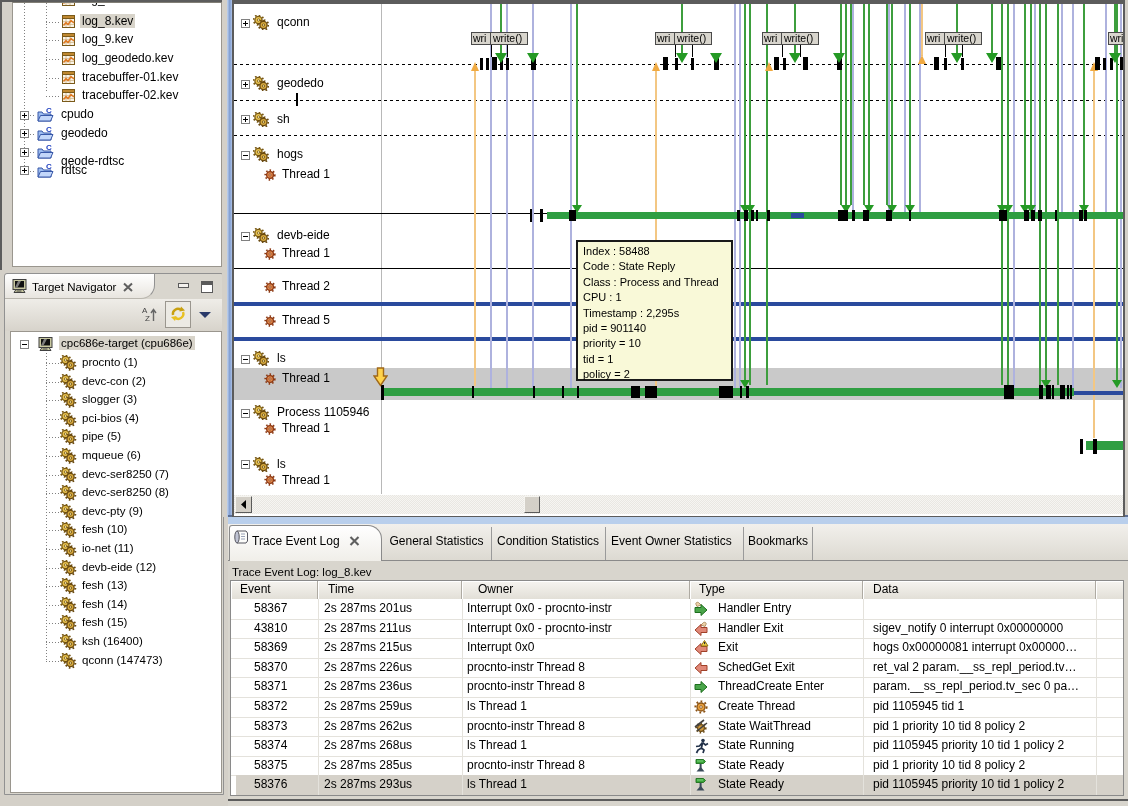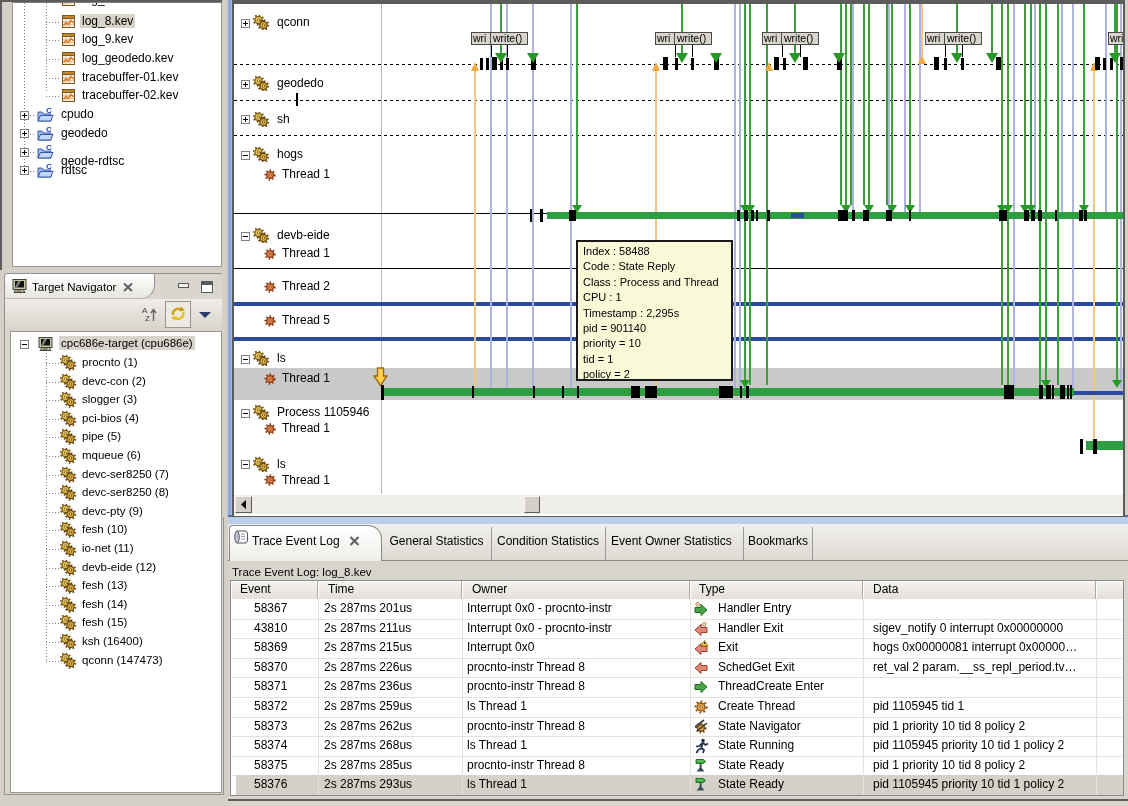--- a/index.html
+++ b/index.html
@@ -565,21 +565,21 @@
 <div class="txt" style="left:269px;top:9.5px;font-size:12px">Condition Statistics</div>
 <div class="abs" style="left:377px;top:3px;width:1px;height:33px;background:#9a9a9a"></div>
 <div class="txt" style="left:383px;top:9.5px;font-size:12px">Event Owner Statistics</div>
 <div class="abs" style="left:515px;top:3px;width:1px;height:33px;background:#9a9a9a"></div>
 <div class="txt" style="left:520px;top:9.5px;font-size:12px">Bookmarks</div>
 <div class="abs" style="left:584px;top:3px;width:1px;height:33px;background:#9a9a9a"></div>
 <div class="txt" style="left:4px;top:41px">Trace Event Log: log_8.kev</div>
 <div class="abs" style="left:2px;top:56px;width:894px;height:216px;background:#fff;border:1px solid #8a8a8a;overflow:hidden">
 <div class="hdrcell" style="left:0px;width:87px;padding-left:9px">Event</div>
 <div class="hdrcell" style="left:87px;width:144px;padding-left:10px">Time</div>
-<div class="hdrcell" style="left:231px;width:228px;padding-left:10px">Owner</div>
+<div class="hdrcell" style="left:231px;width:228px;padding-left:16px">Owner</div>
 <div class="hdrcell" style="left:459px;width:173px;padding-left:9px">Type</div>
 <div class="hdrcell" style="left:632px;width:233px;padding-left:10px">Data</div>
 <div class="hdrcell" style="left:865px;width:29px;padding-left:6px"></div>
 <div class="abs" style="left:0;top:37.6px;width:892px;height:1px;background:#e4e2dc"></div>
 <div class="cell" style="left:23px;top:18.0px;width:60px">58367</div>
 <div class="cell" style="left:93px;top:18.0px;width:135px">2s 287ms 201us</div>
 <div class="cell" style="left:236px;top:18.0px;width:220px">Interrupt 0x0 - procnto-instr</div>
 <svg class="abs" style="left:463px;top:20.0px" width="15" height="16">
         <use href="#arrRh"></use>
       </svg>
@@ -612,37 +612,38 @@
 <div class="cell" style="left:487px;top:76.8px;width:168px">SchedGet Exit</div>
 <div class="cell" style="left:642px;top:76.8px;width:230px">ret_val 2 param.__ss_repl_period.tv…</div>
 <div class="abs" style="left:0;top:116.0px;width:892px;height:1px;background:#e4e2dc"></div>
 <div class="cell" style="left:23px;top:96.4px;width:60px">58371</div>
 <div class="cell" style="left:93px;top:96.4px;width:135px">2s 287ms 236us</div>
 <div class="cell" style="left:236px;top:96.4px;width:220px">procnto-instr Thread 8</div>
 <svg class="abs" style="left:463px;top:98.4px" width="15" height="16">
         <use href="#arrR"></use>
       </svg>
 <div class="cell" style="left:487px;top:96.4px;width:168px">ThreadCreate Enter</div>
+<div class="cell" style="left:642px;top:96.4px;width:230px">param.__ss_repl_period.tv_sec 0 pa…</div>
 <div class="abs" style="left:0;top:135.6px;width:892px;height:1px;background:#e4e2dc"></div>
 <div class="cell" style="left:23px;top:116.0px;width:60px">58372</div>
 <div class="cell" style="left:93px;top:116.0px;width:135px">2s 287ms 259us</div>
 <div class="cell" style="left:236px;top:116.0px;width:220px">ls Thread 1</div>
 <svg class="abs" style="left:463px;top:118.0px" width="15" height="16">
         <use href="#geartype"></use>
       </svg>
 <div class="cell" style="left:487px;top:116.0px;width:168px">Create Thread</div>
 <div class="cell" style="left:642px;top:116.0px;width:230px">pid 1105945 tid 1</div>
 <div class="abs" style="left:0;top:155.2px;width:892px;height:1px;background:#e4e2dc"></div>
 <div class="cell" style="left:23px;top:135.6px;width:60px">58373</div>
 <div class="cell" style="left:93px;top:135.6px;width:135px">2s 287ms 262us</div>
 <div class="cell" style="left:236px;top:135.6px;width:220px">procnto-instr Thread 8</div>
 <svg class="abs" style="left:463px;top:137.60000000000002px" width="15" height="16">
         <use href="#gearwait"></use>
       </svg>
-<div class="cell" style="left:487px;top:135.6px;width:168px">State Navigator</div>
+<div class="cell" style="left:487px;top:135.6px;width:168px">State WaitThread</div>
 <div class="cell" style="left:642px;top:135.6px;width:230px">pid 1 priority 10 tid 8 policy 2</div>
 <div class="abs" style="left:0;top:174.8px;width:892px;height:1px;background:#e4e2dc"></div>
 <div class="cell" style="left:23px;top:155.2px;width:60px">58374</div>
 <div class="cell" style="left:93px;top:155.2px;width:135px">2s 287ms 268us</div>
 <div class="cell" style="left:236px;top:155.2px;width:220px">ls Thread 1</div>
 <svg class="abs" style="left:463px;top:157.20000000000002px" width="15" height="16">
         <use href="#runman"></use>
       </svg>
 <div class="cell" style="left:487px;top:155.2px;width:168px">State Running</div>
 <div class="cell" style="left:642px;top:155.2px;width:230px">pid 1105945 priority 10 tid 1 policy 2</div>

